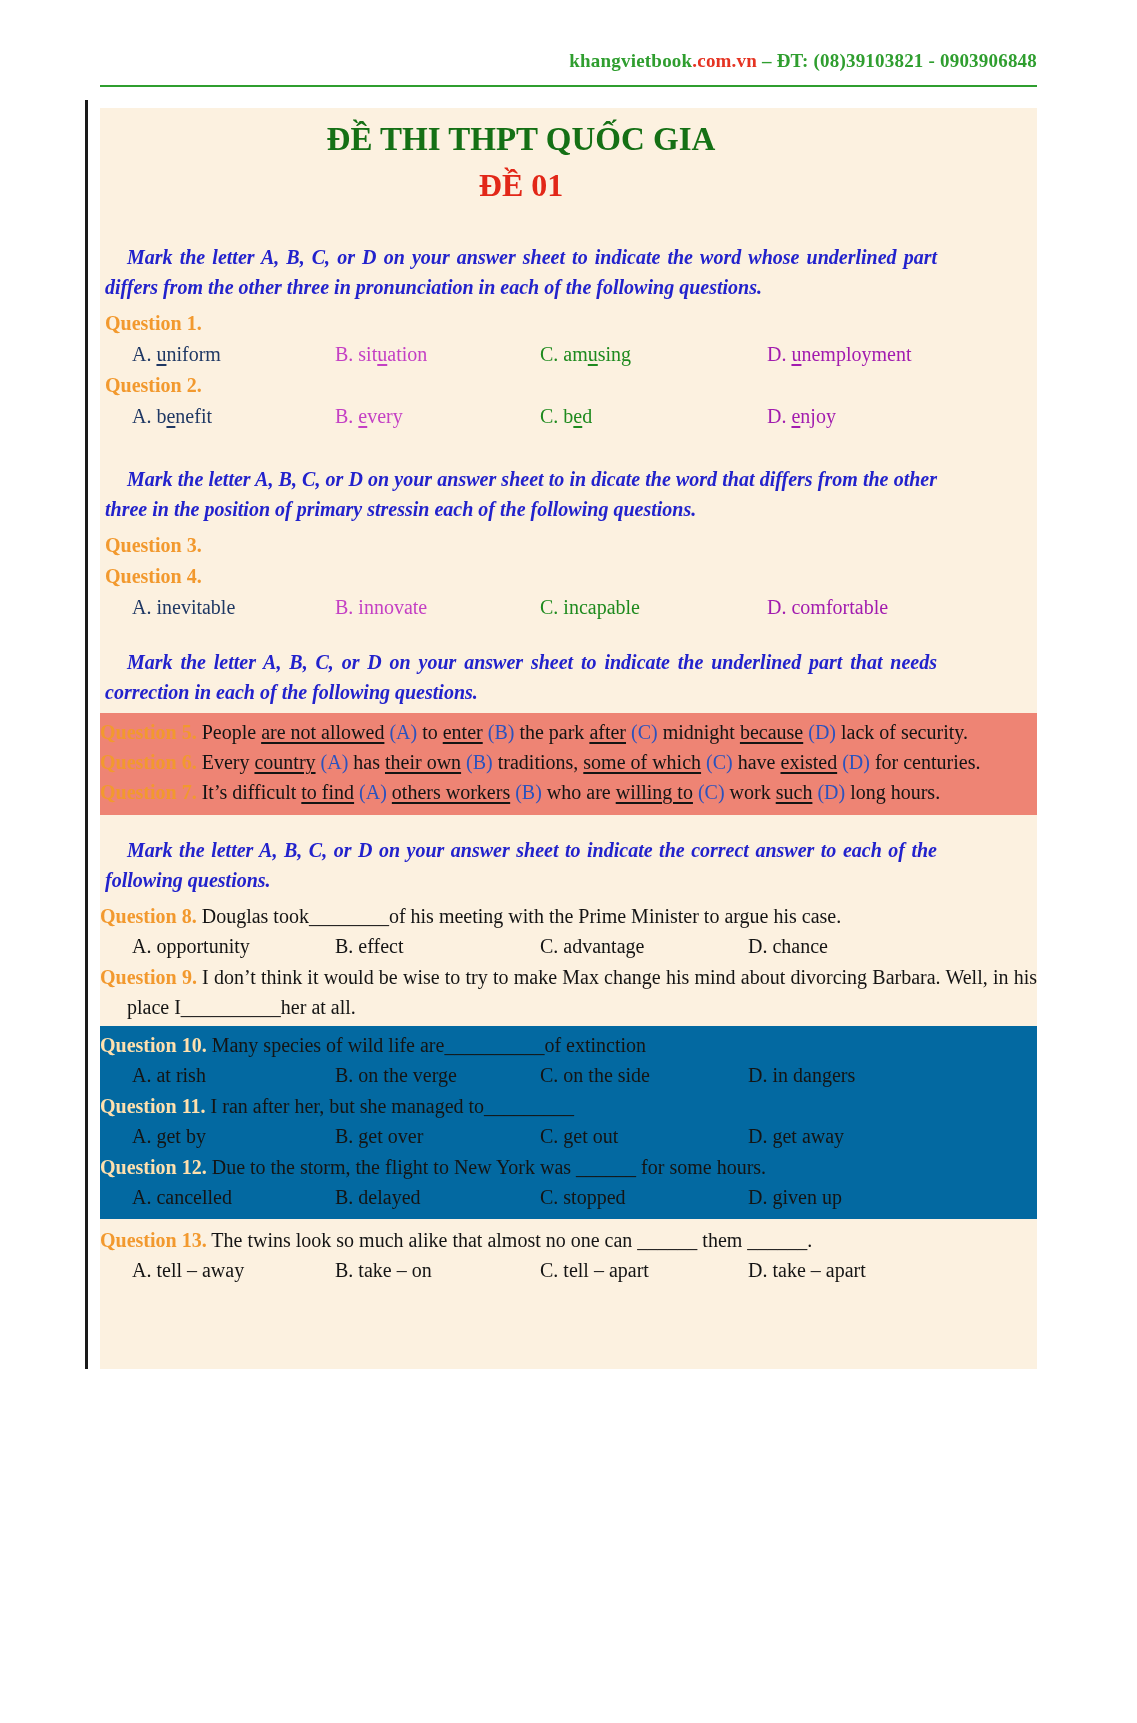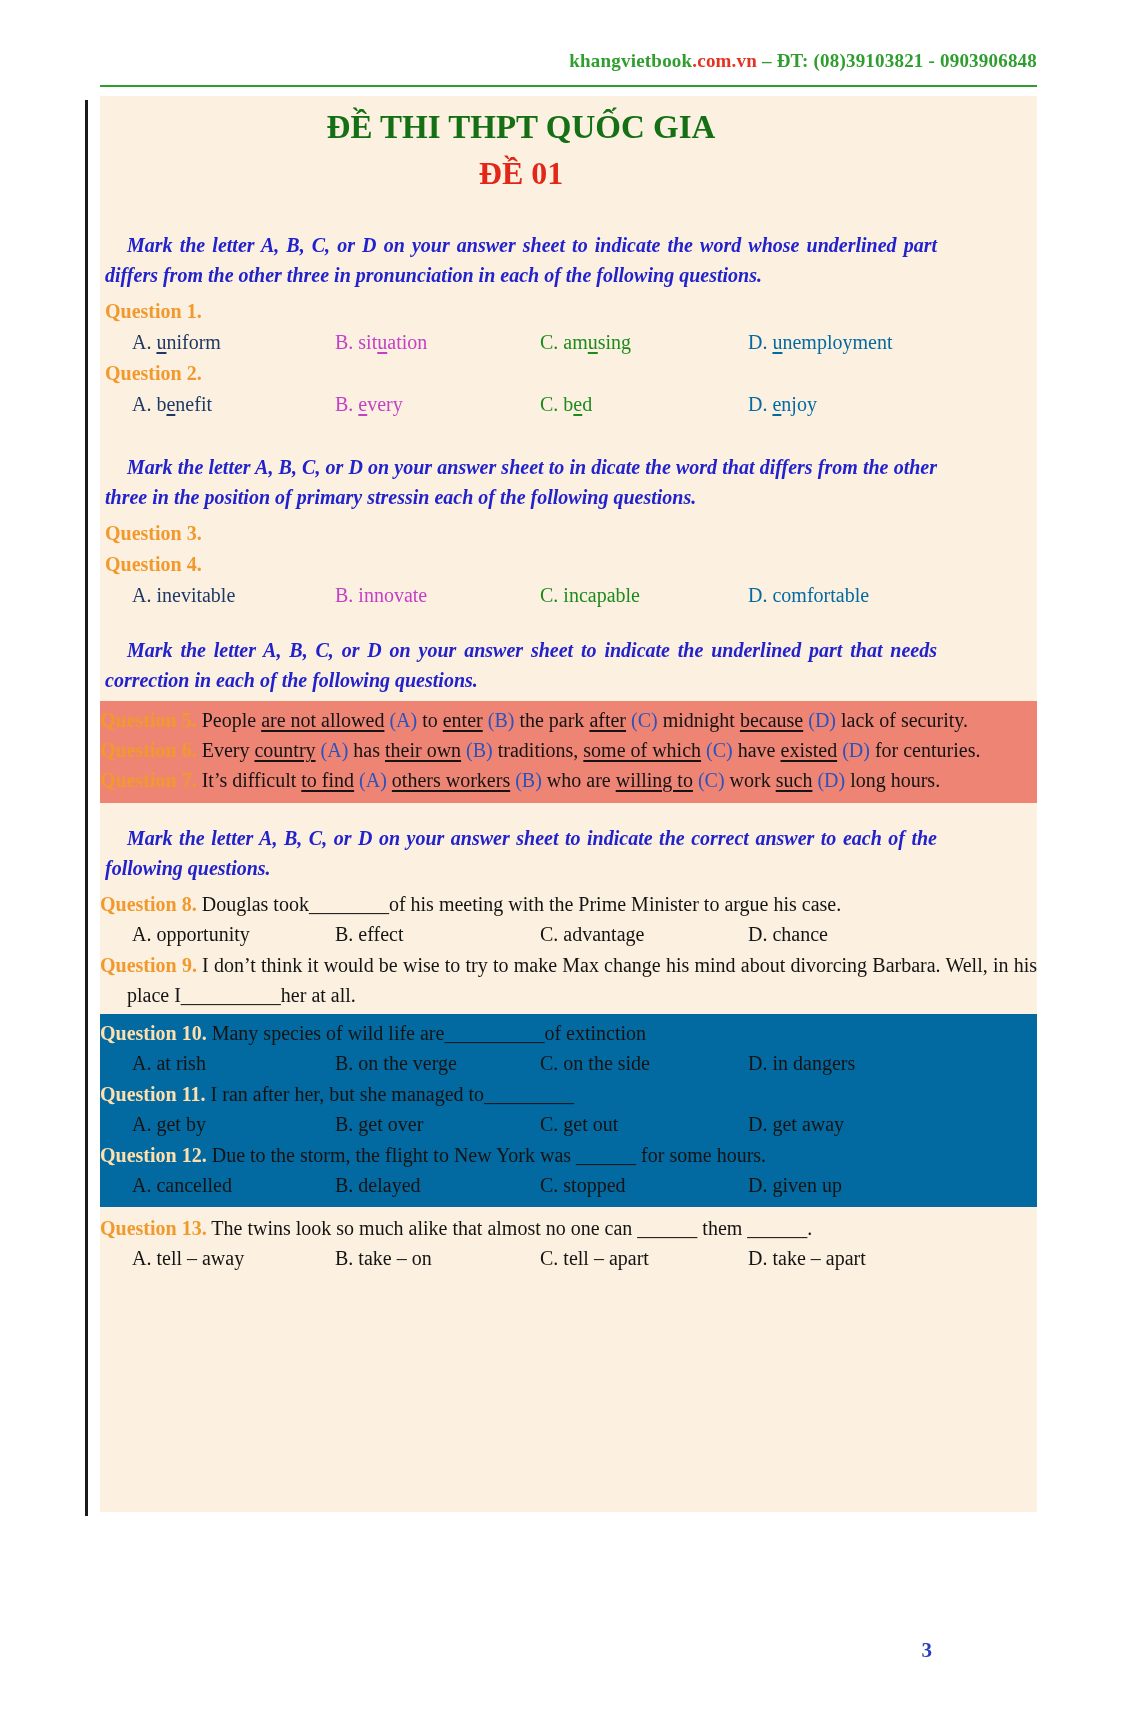--- a/index.html
+++ b/index.html
@@ -1,44 +1,44 @@
 <!DOCTYPE html>
 <html><head>
 <meta charset="utf-8">
 <style>
   html,body{margin:0;padding:0;}
   body{width:1137px;height:1723px;background:#ffffff;font-family:"Liberation Serif","DejaVu Serif",serif;color:#141414;}
-  .page{position:relative;width:1137px;height:1723px;overflow:hidden;background:#ffffff;text-decoration:underline;}
+  .page{position:relative;width:1137px;height:1369px;overflow:hidden;background:#ffffff;text-decoration:underline;}
 
   .site-header{position:absolute;top:50px;right:100px;font-size:19px;font-weight:bold;letter-spacing:.2px;}
   .hdr-green{color:#2f9e2f;}
   .hdr-red{color:#e53322;}
   .header-rule{position:absolute;top:85px;left:100px;width:937px;height:2px;background:#2f9e2f;}
   .spine{position:absolute;top:100px;left:85px;width:3px;height:1416px;background:#1a1a1a;}
 
-  .sheet{position:absolute;top:96px;left:100px;width:937px;height:1416px;background:#fcf1e0;font-size:20px;padding-top:10px;box-sizing:border-box;}
+  .sheet{position:absolute;top:108px;left:100px;width:937px;height:1416px;background:#fcf1e0;font-size:20px;padding-top:10px;box-sizing:border-box;}
   .tx{margin-left:5px;margin-right:100px;}
 
   .title1{font-size:33px;line-height:42px;font-weight:bold;color:#157015;text-align:center;}
   .title2{font-size:32px;line-height:42px;font-weight:bold;color:#e22718;text-align:center;margin-top:4px;}
 
   .instr{color:#2222cc;font-weight:bold;font-style:italic;text-align:justify;text-indent:22px;line-height:30px;margin-top:0;margin-bottom:6px;}
   .sp1{margin-top:36px;}.sp2{margin-top:32px;}.sp3{margin-top:24px;}.sp4{margin-top:20px;}
 
   .qlabel{color:#f2992e;font-weight:bold;line-height:31px;}
   .qlabel-inline{color:#f2992e;font-weight:bold;}
   .qlabel-inline.pale{color:#ffe0ad;}
 
   .opts4{display:grid;grid-template-columns:203px 205px 208px 1fr;padding-left:27px;line-height:31px;}
   .opts2{display:grid;grid-template-columns:411px 1fr;padding-left:27px;line-height:31px;}
   .opt{white-space:nowrap;}
   .opt-a{color:#1f3864;}
   .opt-b{color:#c440c4;}
   .opt-c{color:#1e8a1e;}
-  .opt-d{color:#0369a1;}
+  .opt-d{color:#a21caf;margin-left:19px;}
 
   .q-para{line-height:30px;text-align:justify;margin:0;}
   .hang{padding-left:27px;text-indent:-27px;}
   .useg{text-decoration:underline;text-underline-offset:3px;text-decoration-thickness:1.5px;}
   .c-blue{color:#2a52be;}
 
   .hl{padding:4px 0 8px;margin-top:4px;}
   .salmon{background:#ee8474;}
   .cyan{background:#0369a1;padding-bottom:6px;}
   .q13{margin-top:6px;}

